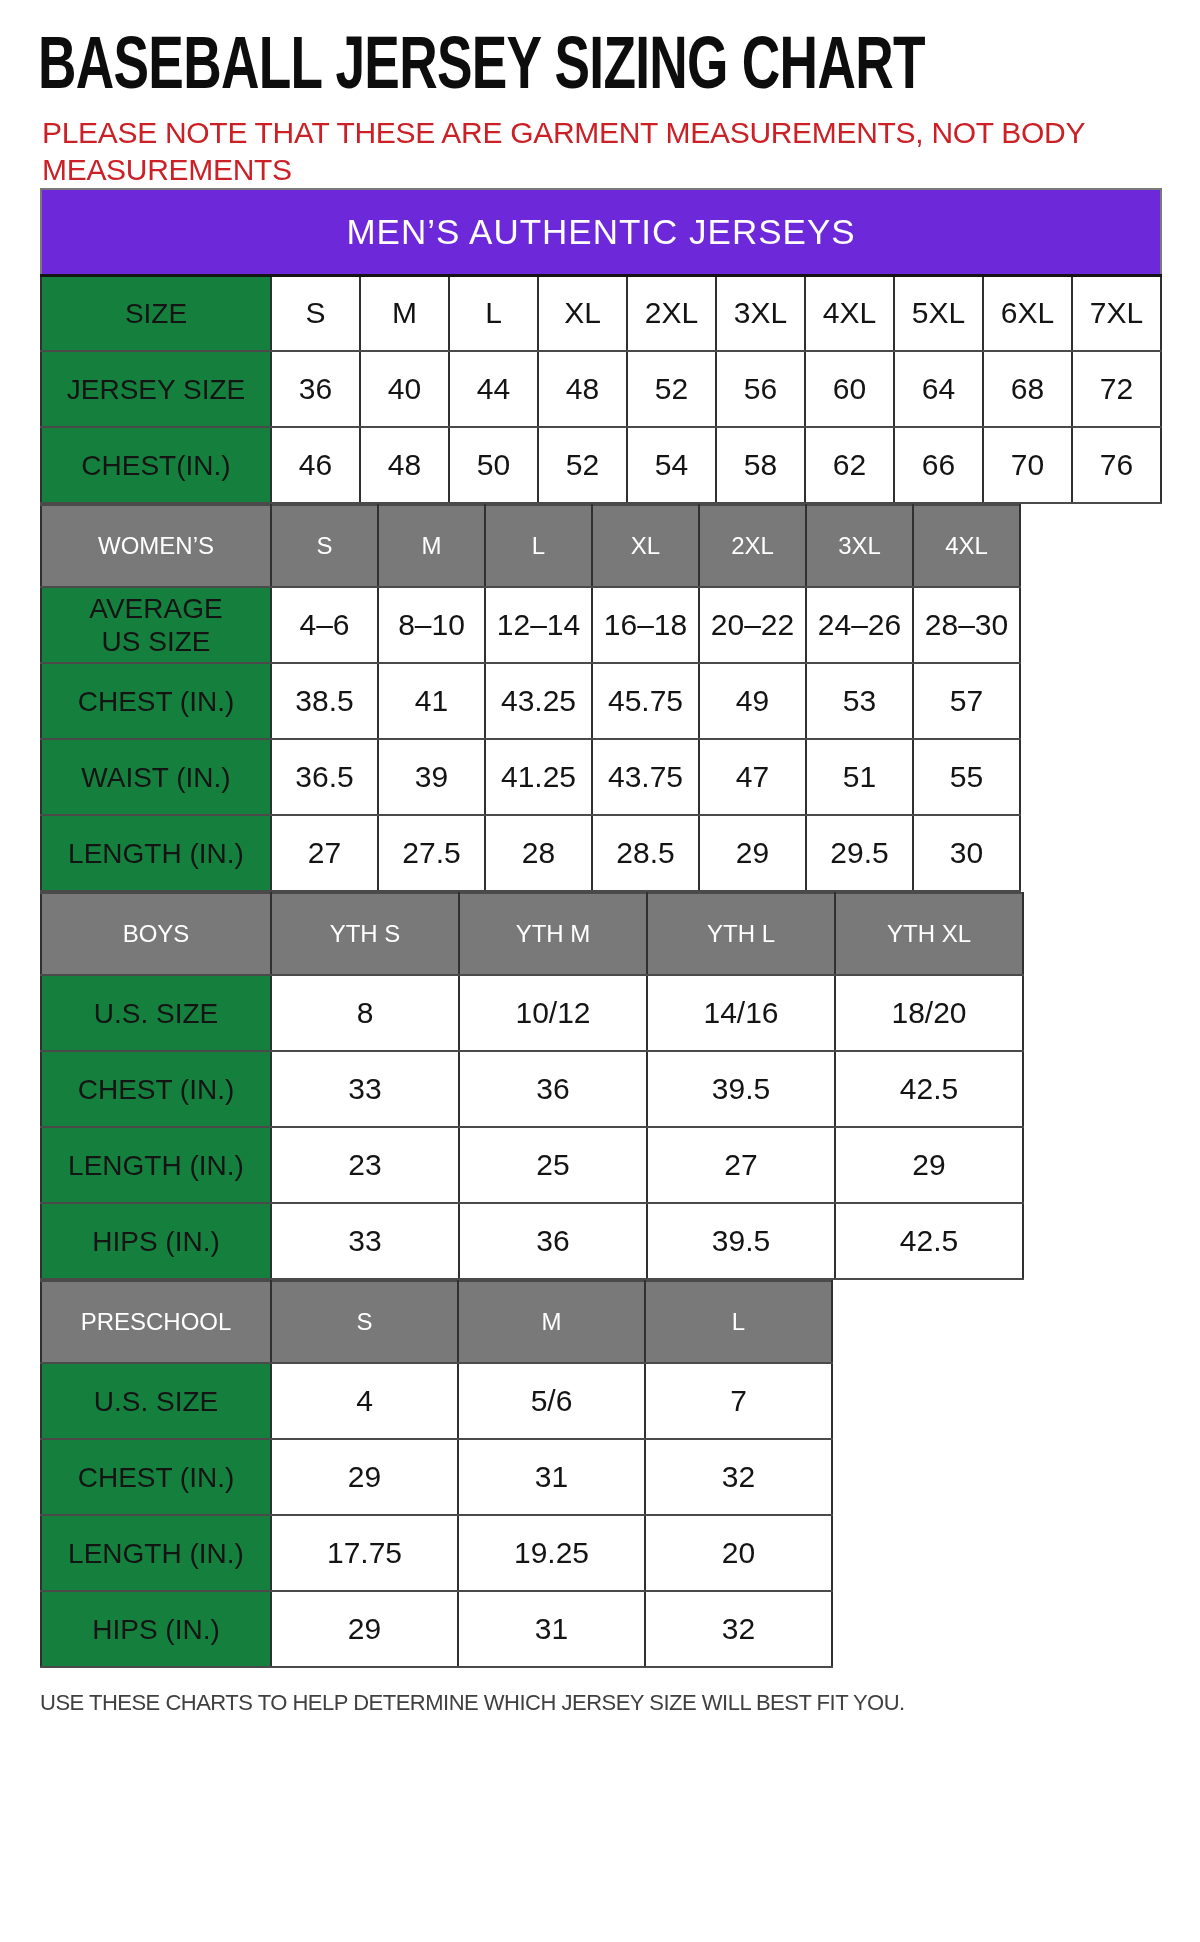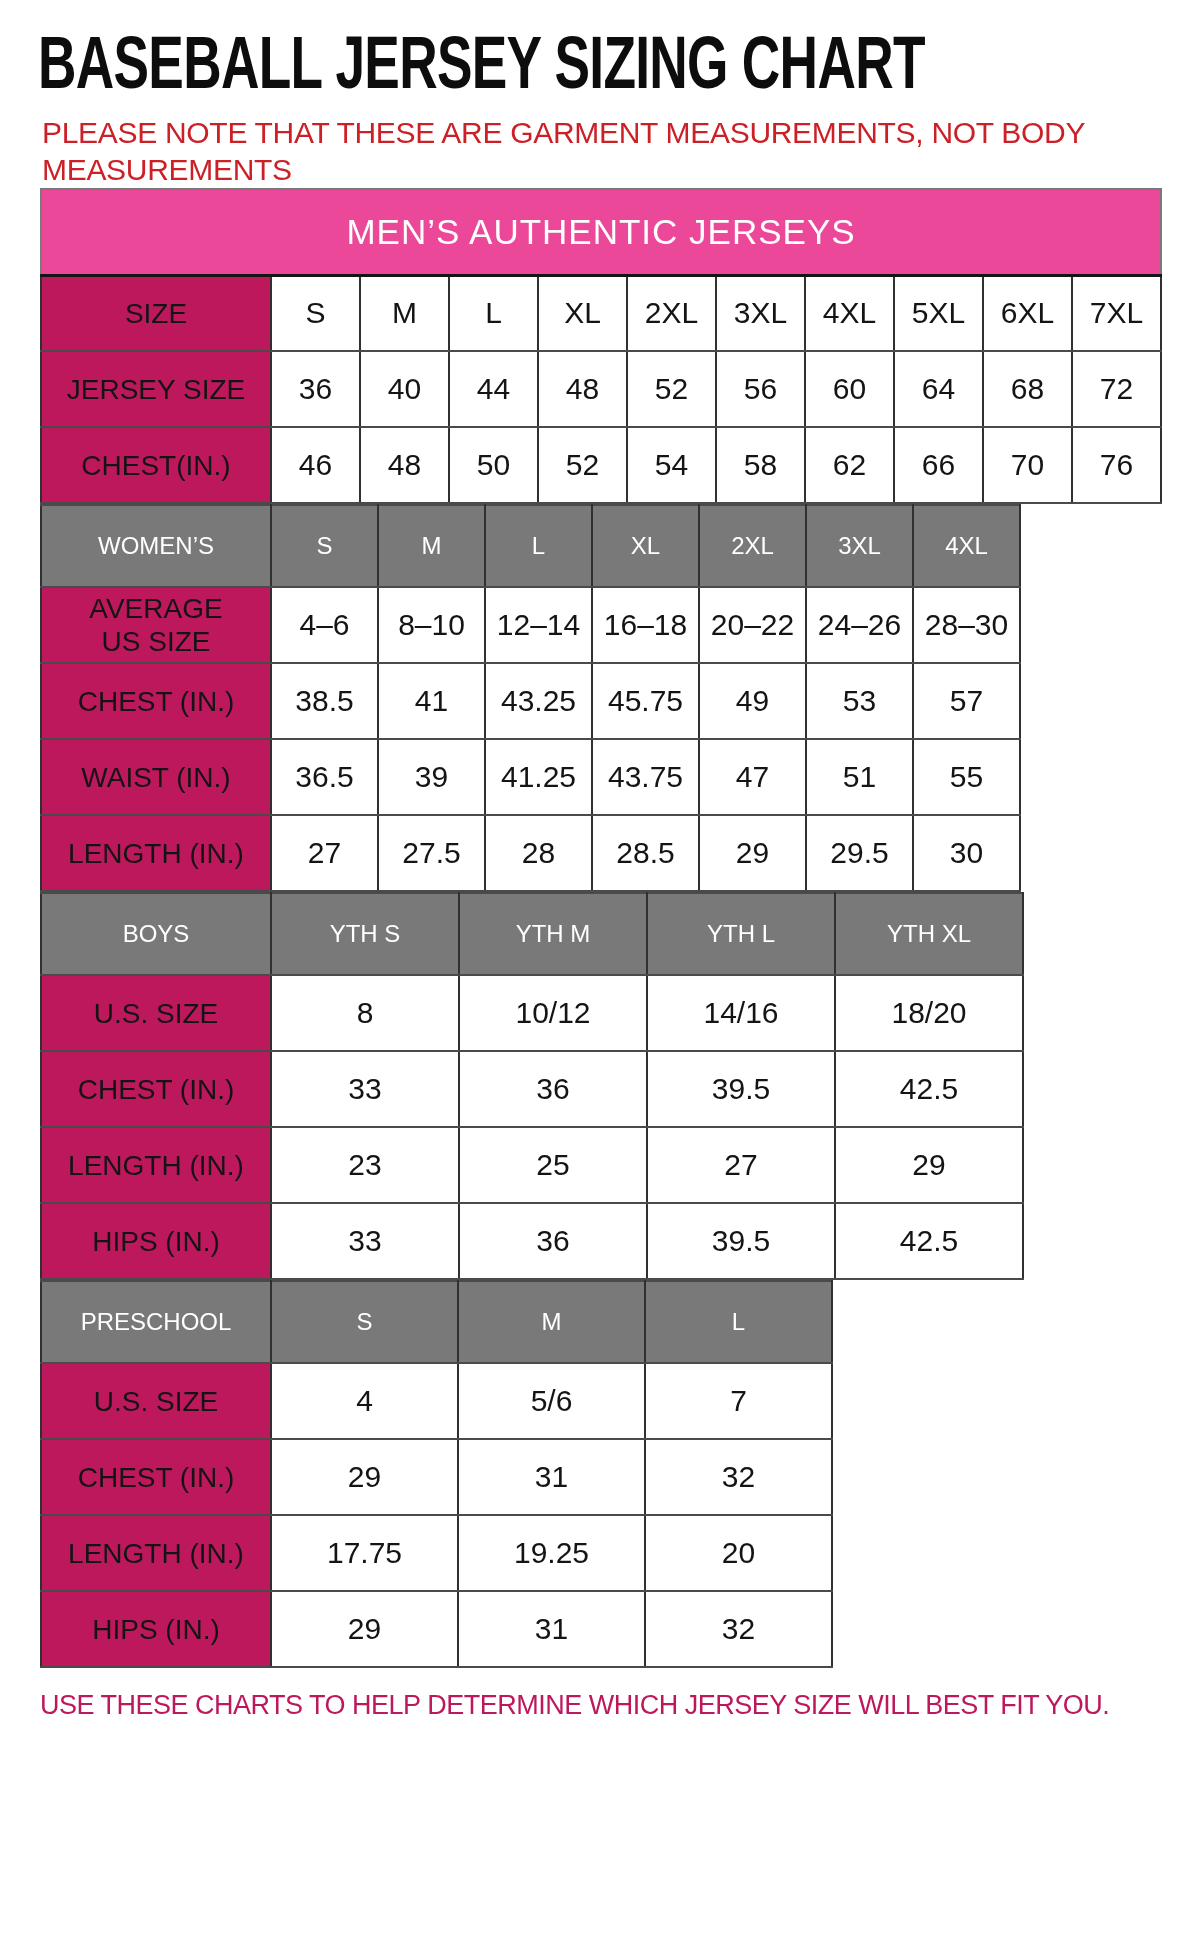--- a/index.html
+++ b/index.html
@@ -34,44 +34,44 @@
     border-left: 2px solid #303030; border-right: 2px solid #303030;
     text-align: center; vertical-align: middle;
     font-weight: 400; padding: 0; overflow: hidden;
   }
   .mens { margin-top: 18px; }
   .womens { margin-top: 34px; }
   .boys { margin-top: 34px; }
   .preschool { margin-top: 32px; padding-left: 23px; }
 
   th.merged-header {
-    background: #ec4899; color: #ffffff;
+    background: #6d28d9; color: #ffffff;
     font-size: 35px; letter-spacing: 1px;
     height: 86px;
     border-top: 2px solid #797979 !important;
     border-left: 2px solid #797979 !important;
     border-right: 2px solid #797979 !important;
     border-bottom: 3px solid #151515 !important;
   }
   th.gray {
     background: #797979; color: #ffffff;
     font-size: 24px; height: 82px;
     border-bottom: 3px solid #151515;
   }
   th.row-label {
-    background: #be185d; color: #141414;
+    background: #15803d; color: #141414;
     font-size: 28px; height: 76px;
     white-space: pre-line; line-height: 33px;
   }
   td.val { font-size: 30px; color: #141414; height: 76px; }
 
   .footer {
     margin: 22px 0 8px 40px;
-    font-size: 27px; letter-spacing: -0.5px;
-    color: #be185d; white-space: nowrap;
+    font-size: 22px; letter-spacing: -0.5px;
+    color: #404040; white-space: nowrap;
   }
 </style>
 </head>
 <body>
 
 <div class="page">
 
   <div class="title">BASEBALL JERSEY SIZING CHART</div>
 
   <div class="note">PLEASE NOTE THAT THESE ARE GARMENT MEASUREMENTS, NOT BODY MEASUREMENTS</div>

